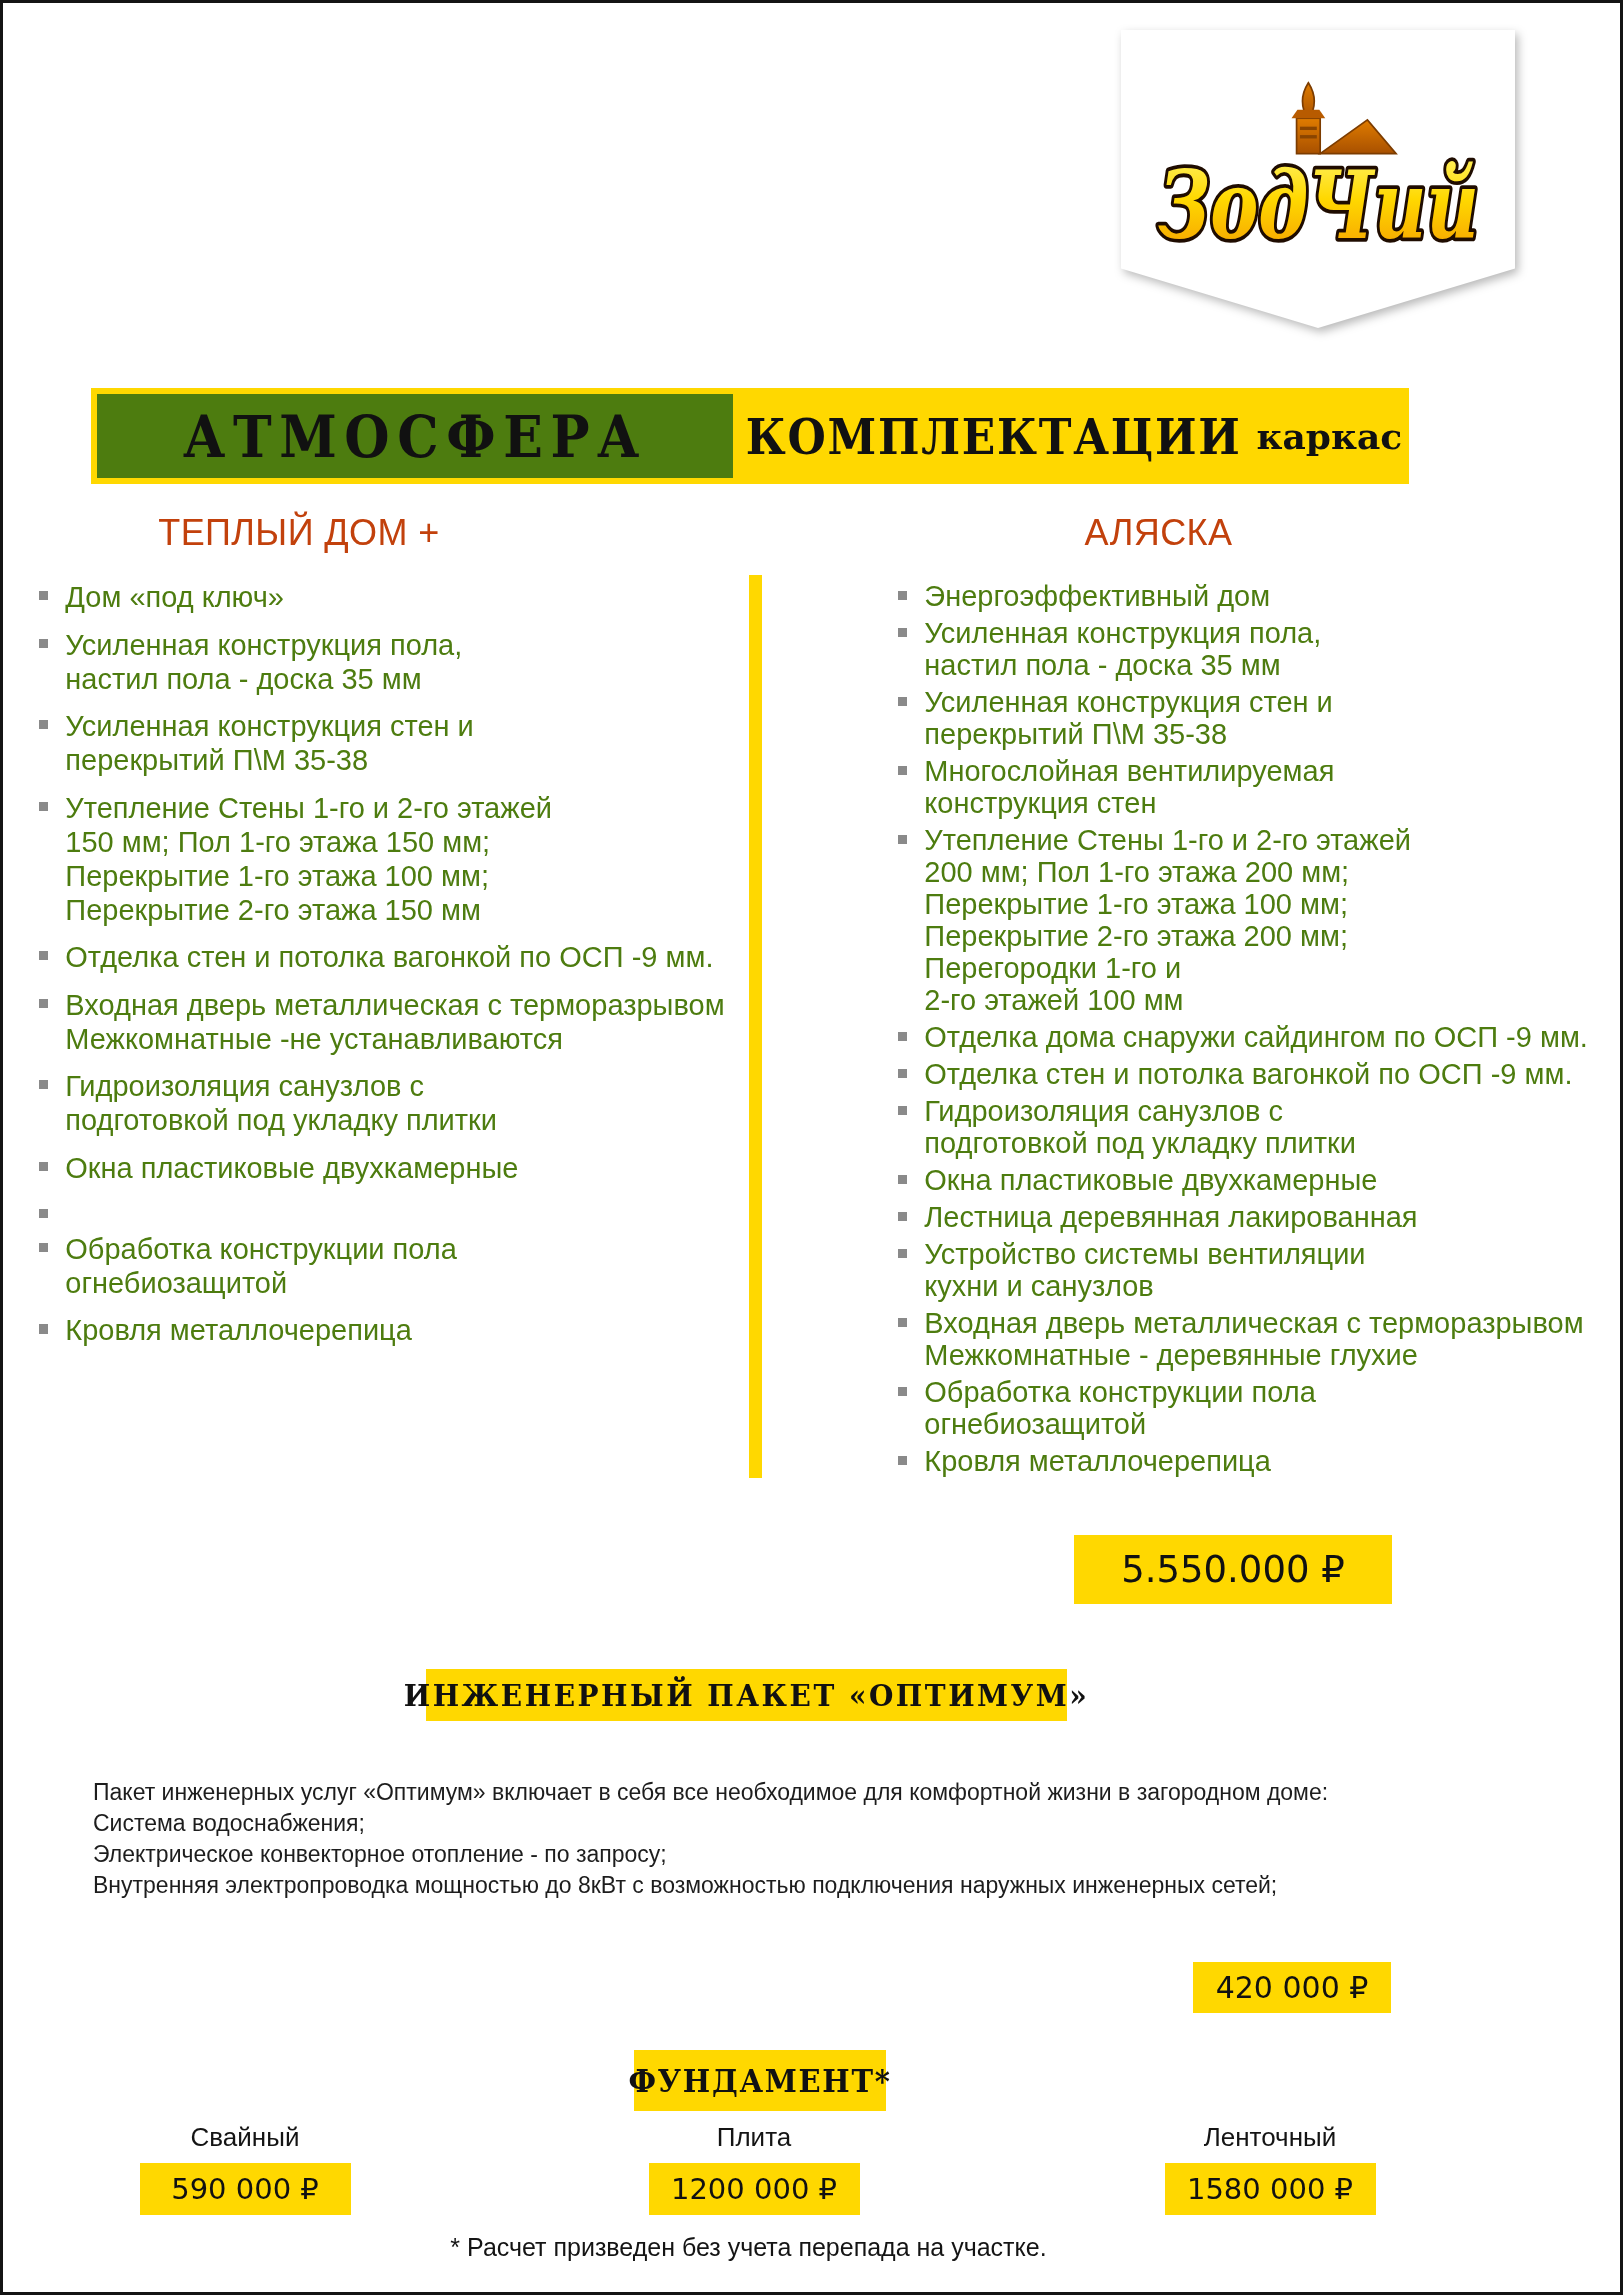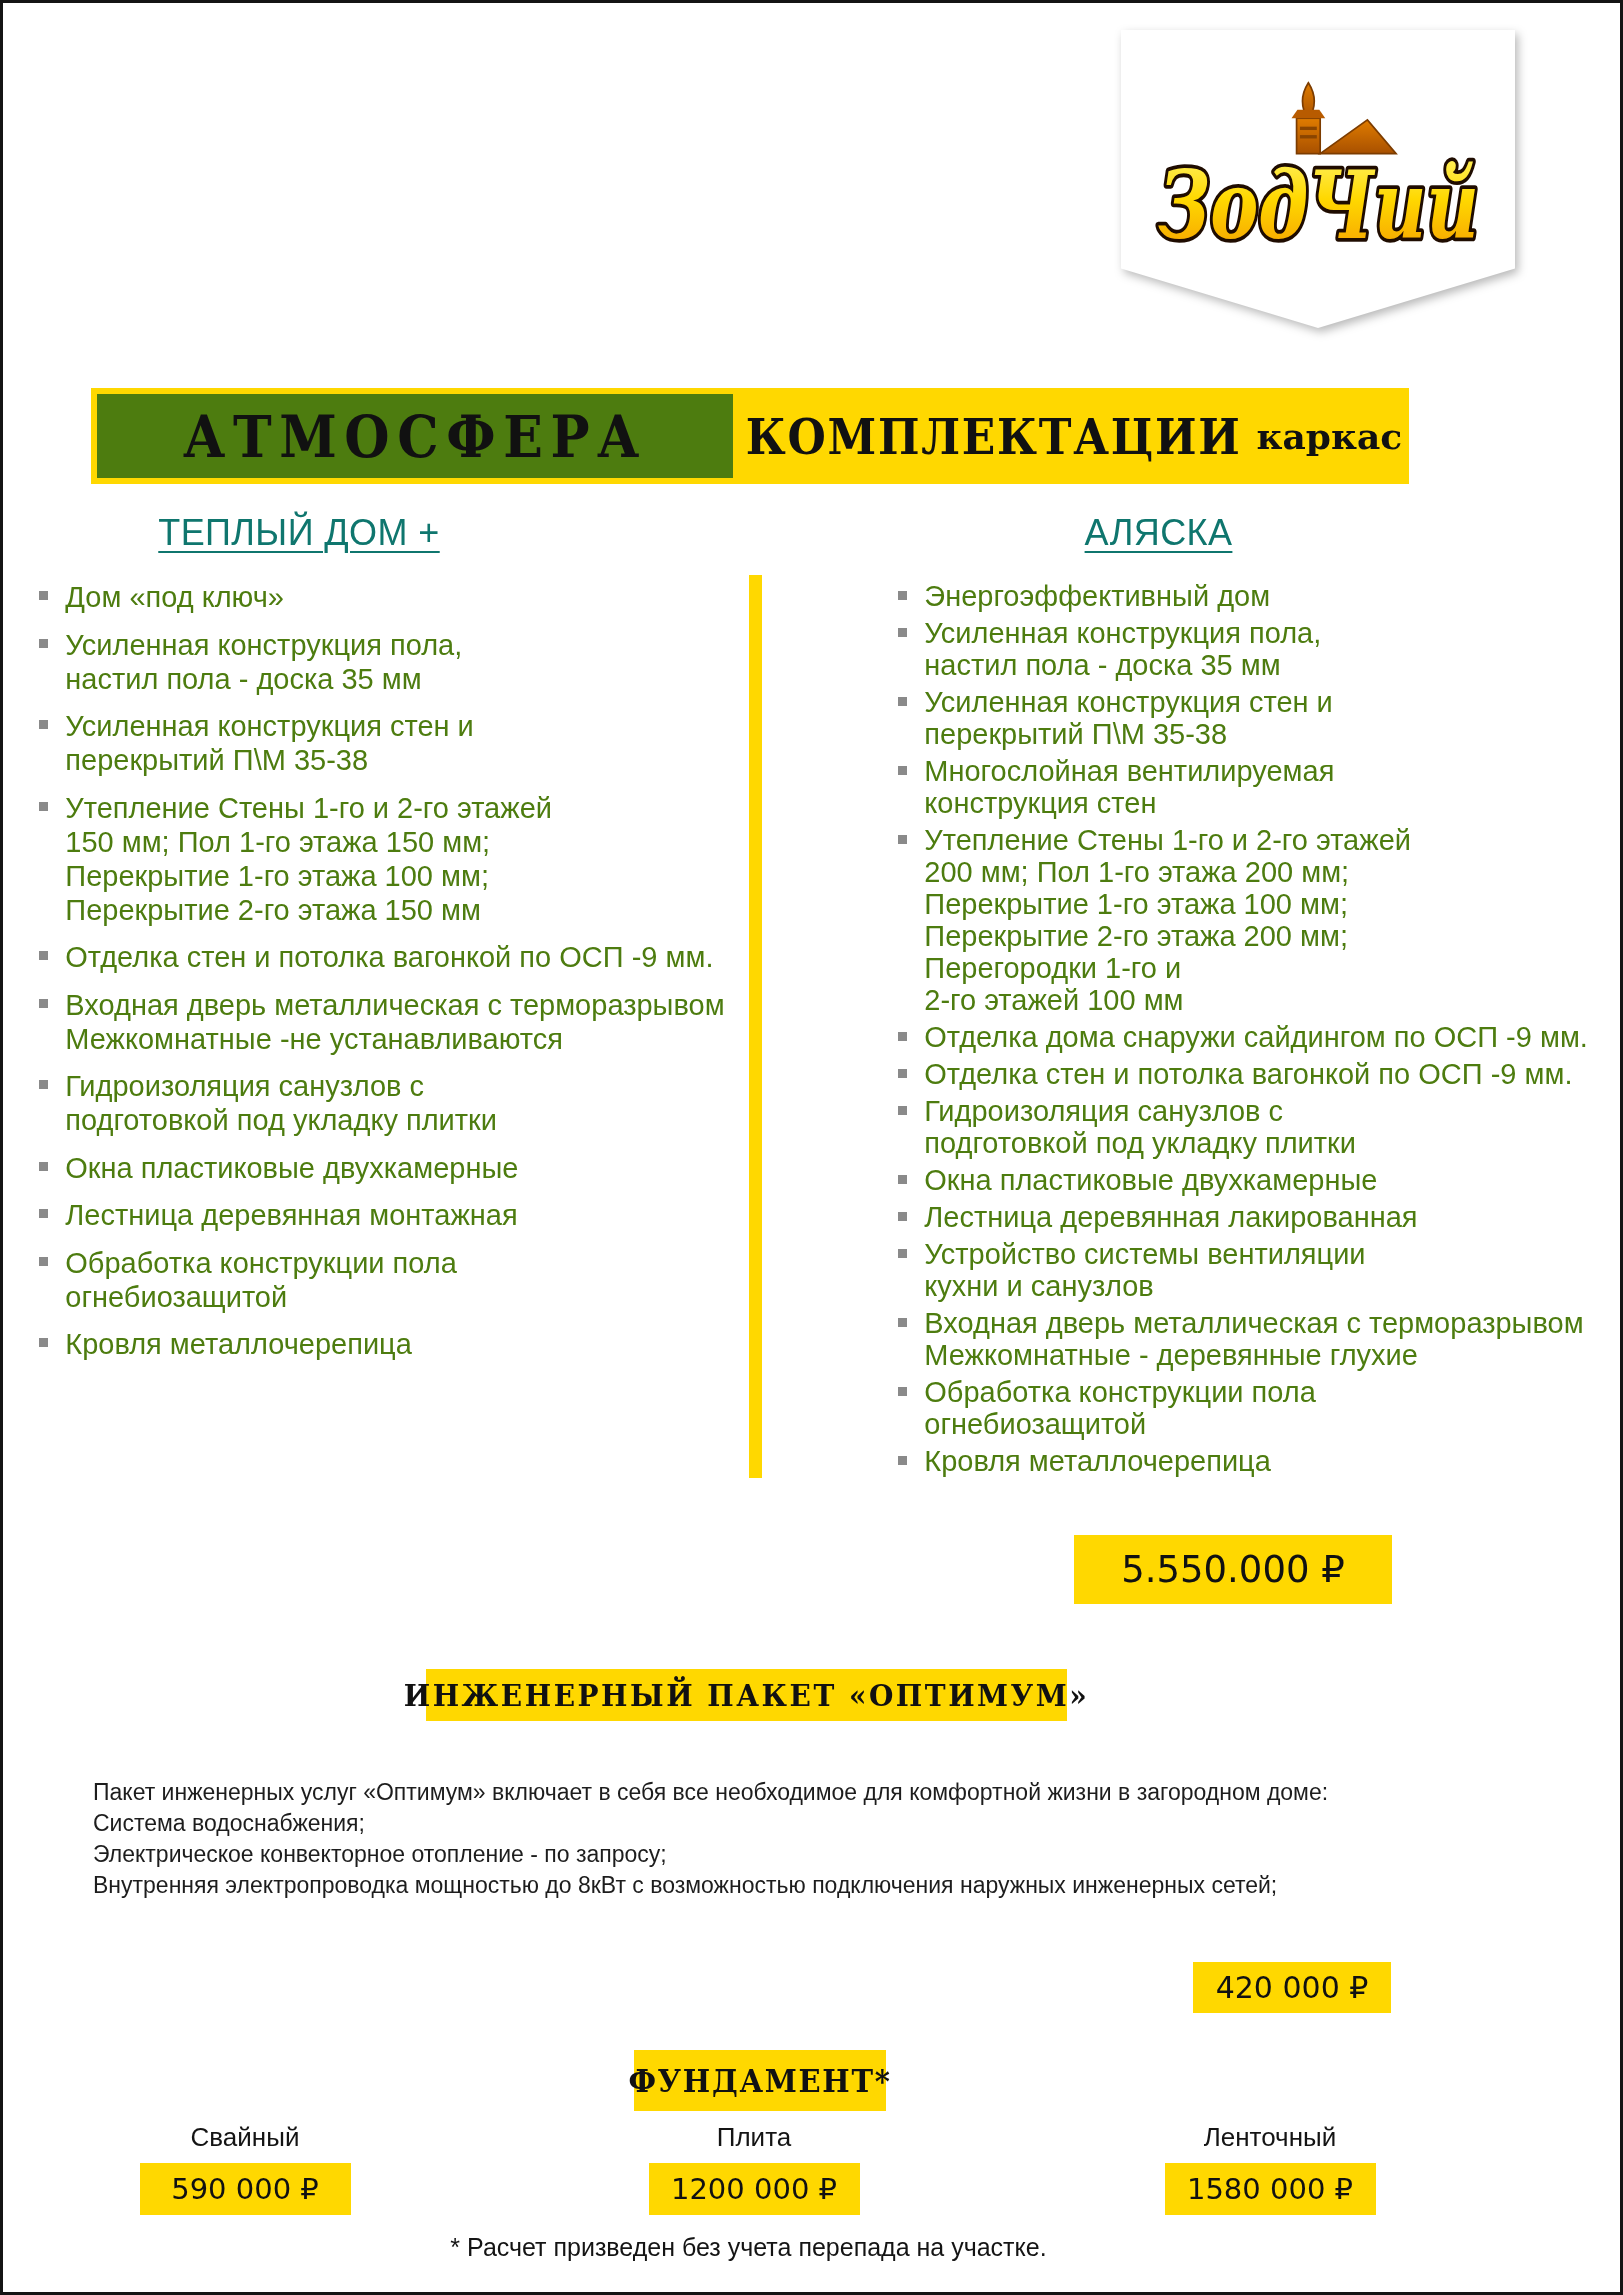--- a/index.html
+++ b/index.html
@@ -50,22 +50,22 @@
     transform:scaleY(1.1);white-space:nowrap;
   }
   .header-right .s{
     font-family:"DejaVu Serif","Liberation Serif",serif;
     font-weight:700;font-size:36px;color:#111;white-space:nowrap;
   }
   
   .col-title{
     position:absolute;top:509px;
     font-size:36px;letter-spacing:0.4px;
-    text-decoration:underline;text-underline-offset:6px;text-decoration-thickness:1.7px;
-    text-align:center;color:#0f766e;
+    text-underline-offset:6px;text-decoration-thickness:1.7px;
+    text-align:center;color:#c2410c;
   }
   .col-title.left{left:34px;width:524px;}
   .col-title.right{left:895px;width:521px;}
   
   ul.pkg{list-style:none;margin:0;padding:0;position:absolute;top:577px;}
   ul.pkg.left{left:36px;width:707px;}
   ul.pkg.right{left:895px;width:714px;}
   ul.pkg li{display:flex;align-items:flex-start;}
   ul.pkg.left li{margin-bottom:13.5px;}
   ul.pkg.right li{margin-bottom:5px;}
@@ -207,21 +207,20 @@
         <span class="bullet"></span>
         <span class="item-text">Гидроизоляция санузлов с
 подготовкой под укладку плитки</span>
       </li>
       <li>
         <span class="bullet"></span>
         <span class="item-text">Окна пластиковые двухкамерные</span>
       </li>
       <li>
         <span class="bullet"></span>
-        <span class="item-text">Лестница деревянная монтажная</span>
       </li>
       <li>
         <span class="bullet"></span>
         <span class="item-text">Обработка конструкции пола
 огнебиозащитой</span>
       </li>
       <li>
         <span class="bullet"></span>
         <span class="item-text">Кровля металлочерепица</span>
       </li>

